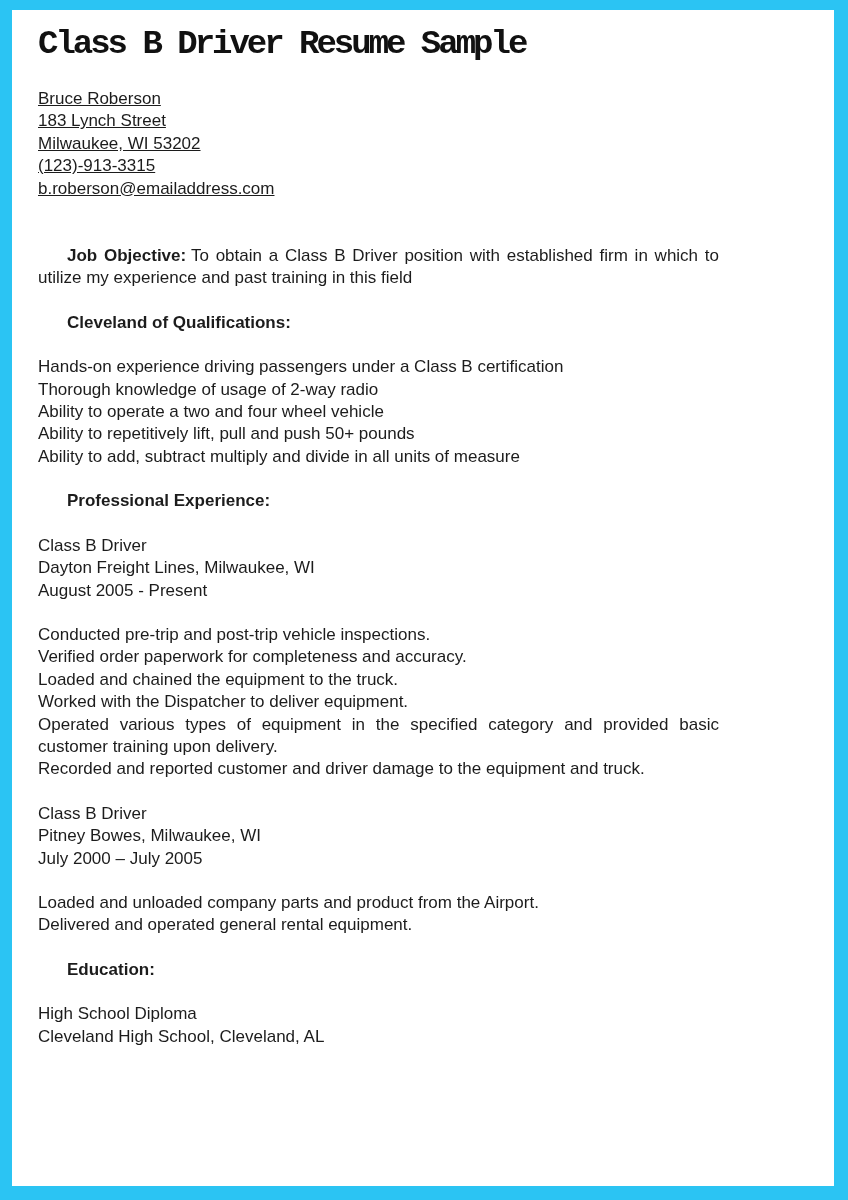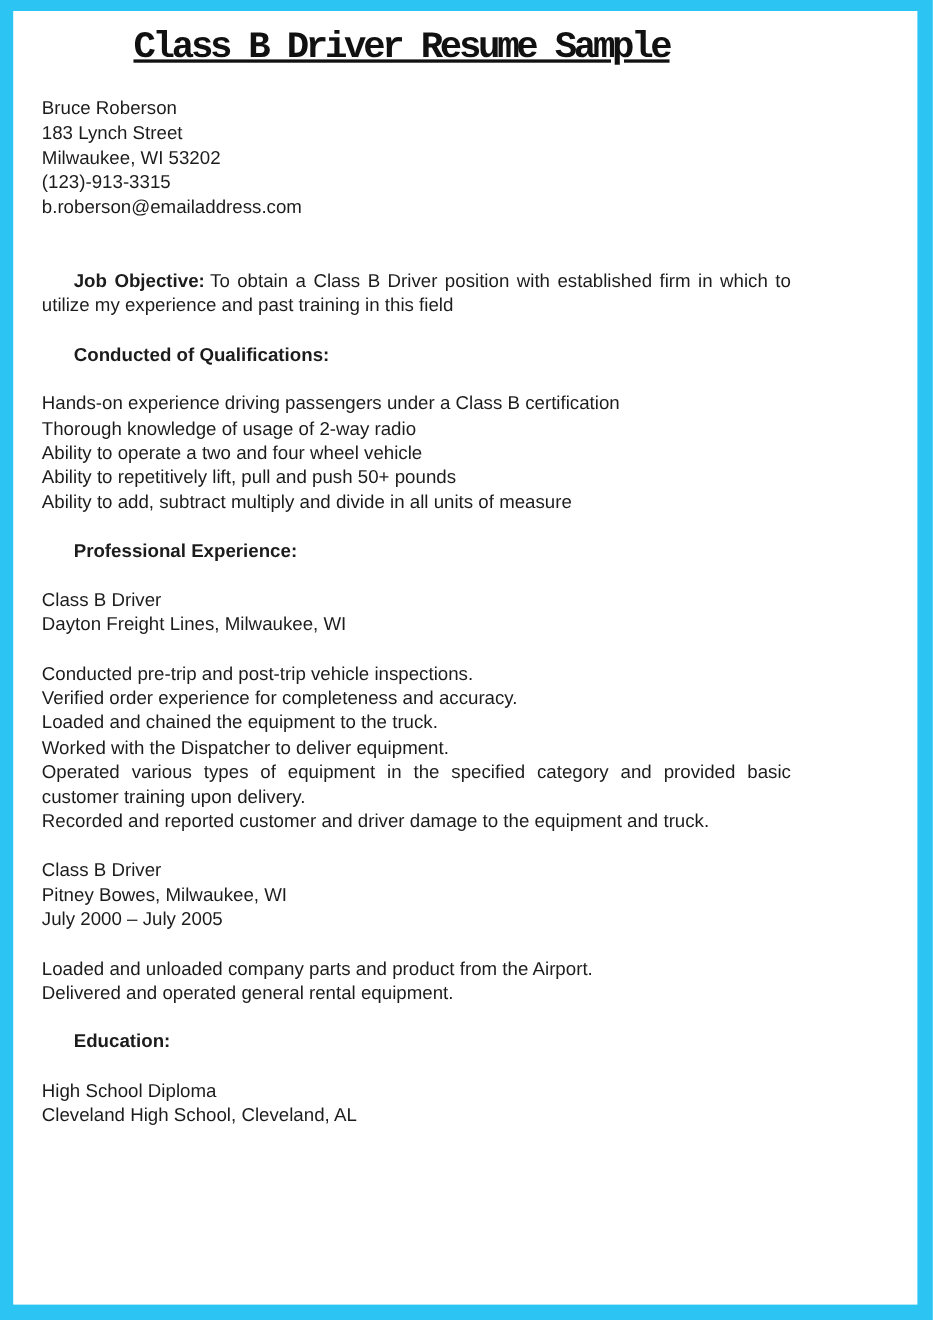--- a/index.html
+++ b/index.html
@@ -25,28 +25,28 @@
     color: #1c1c1c;
     font-size: 17px;
     line-height: 22.4px;
   }
   .title {
     font-family: "Liberation Mono", "DejaVu Sans Mono", monospace;
     font-size: 34px;
     font-weight: bold;
     letter-spacing: -3px;
     line-height: 40px;
-    text-align: center;
+    text-align: left;
     margin: 14px 27px 0 0;
     color: #111;
     white-space: nowrap;
-    text-decoration: underline;
   }
   .contact {
     margin-top: 24px;
+    text-decoration: underline;
   }
   .objective {
     margin-top: 45px;
     text-align: justify;
   }
   .block {
     margin-top: 22px;
   }
   .bold {
     font-weight: bold;
@@ -72,40 +72,41 @@
   <div class="contact">
     <div class="line">Bruce Roberson</div>
     <div class="line">183 Lynch Street</div>
     <div class="line">Milwaukee, WI 53202</div>
     <div class="line">(123)-913-3315</div>
     <div class="line">b.roberson@emailaddress.com</div>
   </div>
 
   <p class="objective"><span class="bold">Job Objective:</span><span>To obtain a Class B Driver position with established firm in which to utilize my experience and past training in this field</span></p>
 
-  <div class="block bold">Conducted of Qualifications:</div>
+  <div class="block bold">Cleveland of Qualifications:</div>
 
   <div class="block">
     <div class="line">Hands-on experience driving passengers under a Class B certification</div>
     <div class="line">Thorough knowledge of usage of 2-way radio</div>
     <div class="line">Ability to operate a two and four wheel vehicle</div>
     <div class="line">Ability to repetitively lift, pull and push 50+ pounds</div>
     <div class="line">Ability to add, subtract multiply and divide in all units of measure</div>
   </div>
 
   <div class="block bold">Professional Experience:</div>
 
   <div class="block">
     <div class="line">Class B Driver</div>
     <div class="line">Dayton Freight Lines, Milwaukee, WI</div>
+    <div class="line">August 2005 - Present</div>
   </div>
 
   <div class="block duties">
     <div class="line">Conducted pre-trip and post-trip vehicle inspections.</div>
-    <div class="line">Verified order experience for completeness and accuracy.</div>
+    <div class="line">Verified order paperwork for completeness and accuracy.</div>
     <div class="line">Loaded and chained the equipment to the truck.</div>
     <div class="line">Worked with the Dispatcher to deliver equipment.</div>
     <div class="line">Operated various types of equipment in the specified category and provided basic customer training upon delivery.</div>
     <div class="line">Recorded and reported customer and driver damage to the equipment and truck.</div>
   </div>
 
   <div class="block">
     <div class="line">Class B Driver</div>
     <div class="line">Pitney Bowes, Milwaukee, WI</div>
     <div class="line">July 2000 – July 2005</div>

